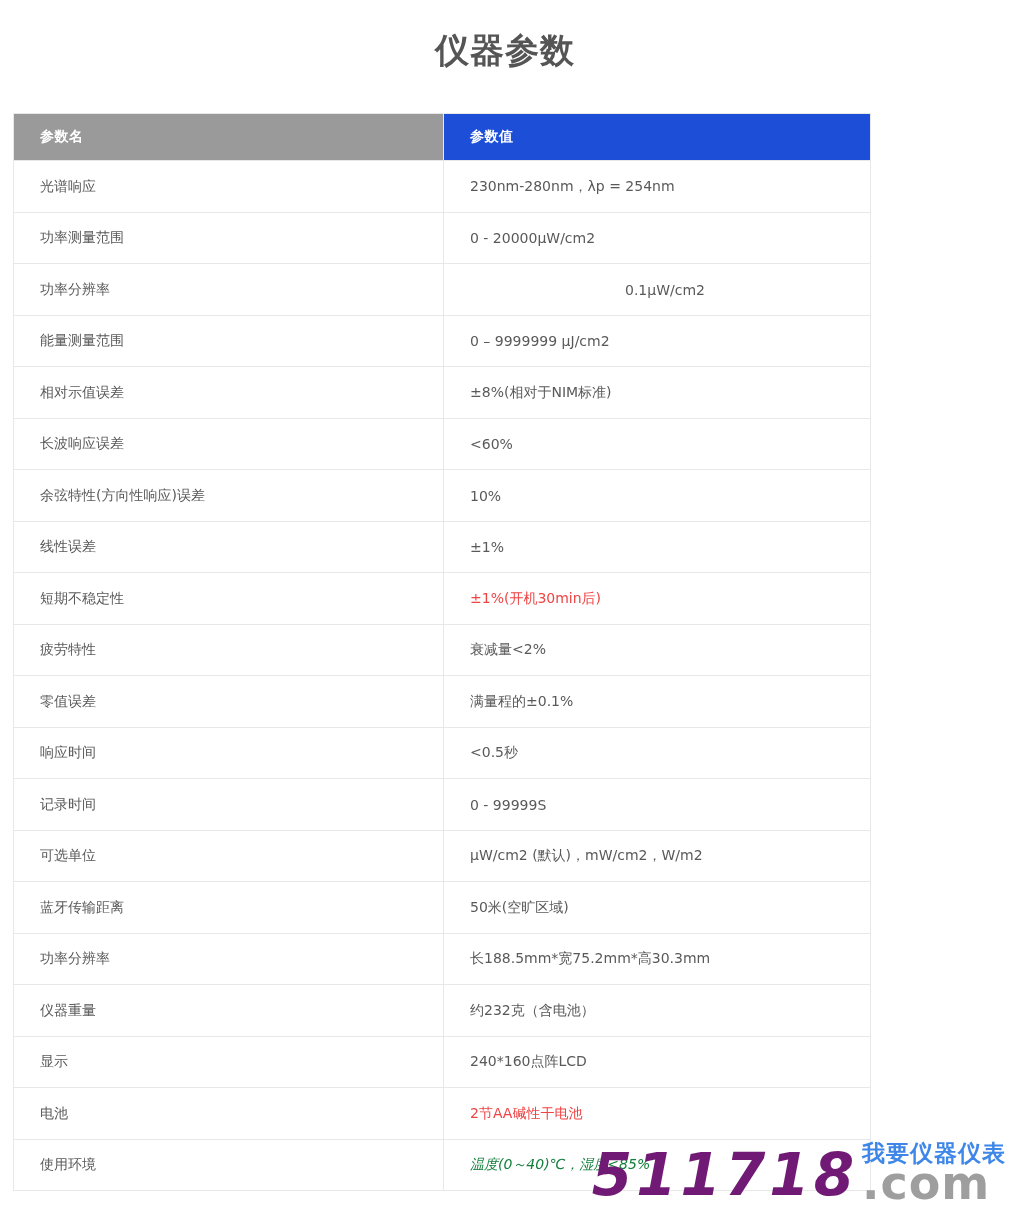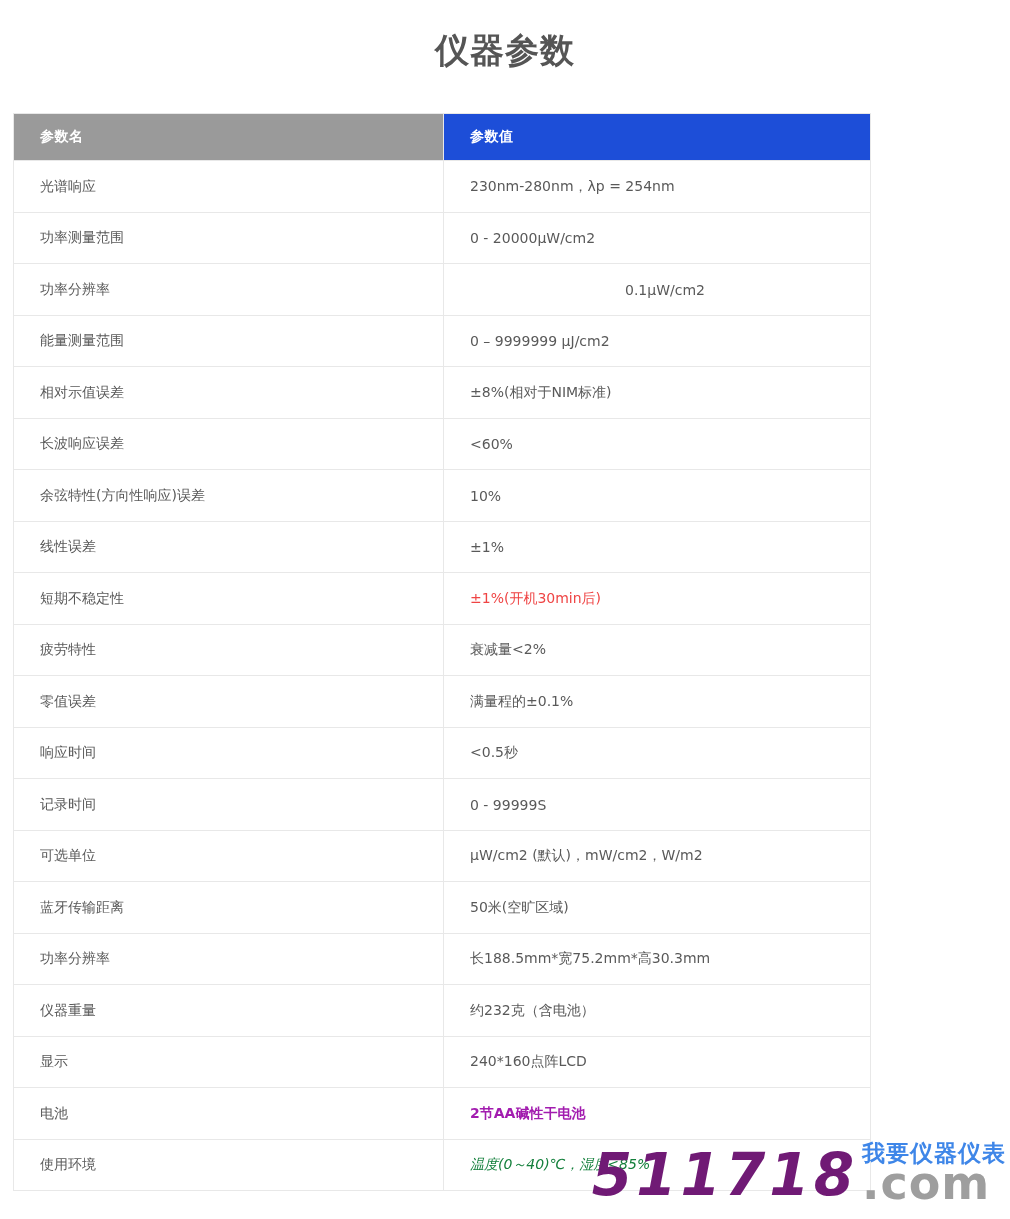--- a/index.html
+++ b/index.html
@@ -170,21 +170,21 @@
       <tr>
         <td style="color: rgb(89, 89, 89); border-color: rgb(232, 232, 232);">仪器重量</td>
         <td style="color: rgb(89, 89, 89); border-color: rgb(232, 232, 232);">约232克（含电池）</td>
       </tr>
       <tr>
         <td style="color: rgb(89, 89, 89); border-color: rgb(232, 232, 232);">显示</td>
         <td style="color: rgb(89, 89, 89); border-color: rgb(232, 232, 232);">240*160点阵LCD</td>
       </tr>
       <tr>
         <td style="color: rgb(89, 89, 89); border-color: rgb(232, 232, 232);">电池</td>
-        <td style="color: #a21caf; border-color: rgb(232, 232, 232); font-weight: bold;">2节AA碱性干电池</td>
+        <td style="color: #ef4444; border-color: rgb(232, 232, 232);">2节AA碱性干电池</td>
       </tr>
       <tr>
         <td style="color: rgb(89, 89, 89); border-color: rgb(232, 232, 232);">使用环境</td>
         <td style="color: #15803d; border-color: rgb(232, 232, 232); font-style: italic;">温度(0～40)℃，湿度&lt;85%</td>
       </tr>
     </tbody>
 </table>
 
 <div class="watermark">
   <span class="wm-number" style="color: #701a75;">511718</span>

